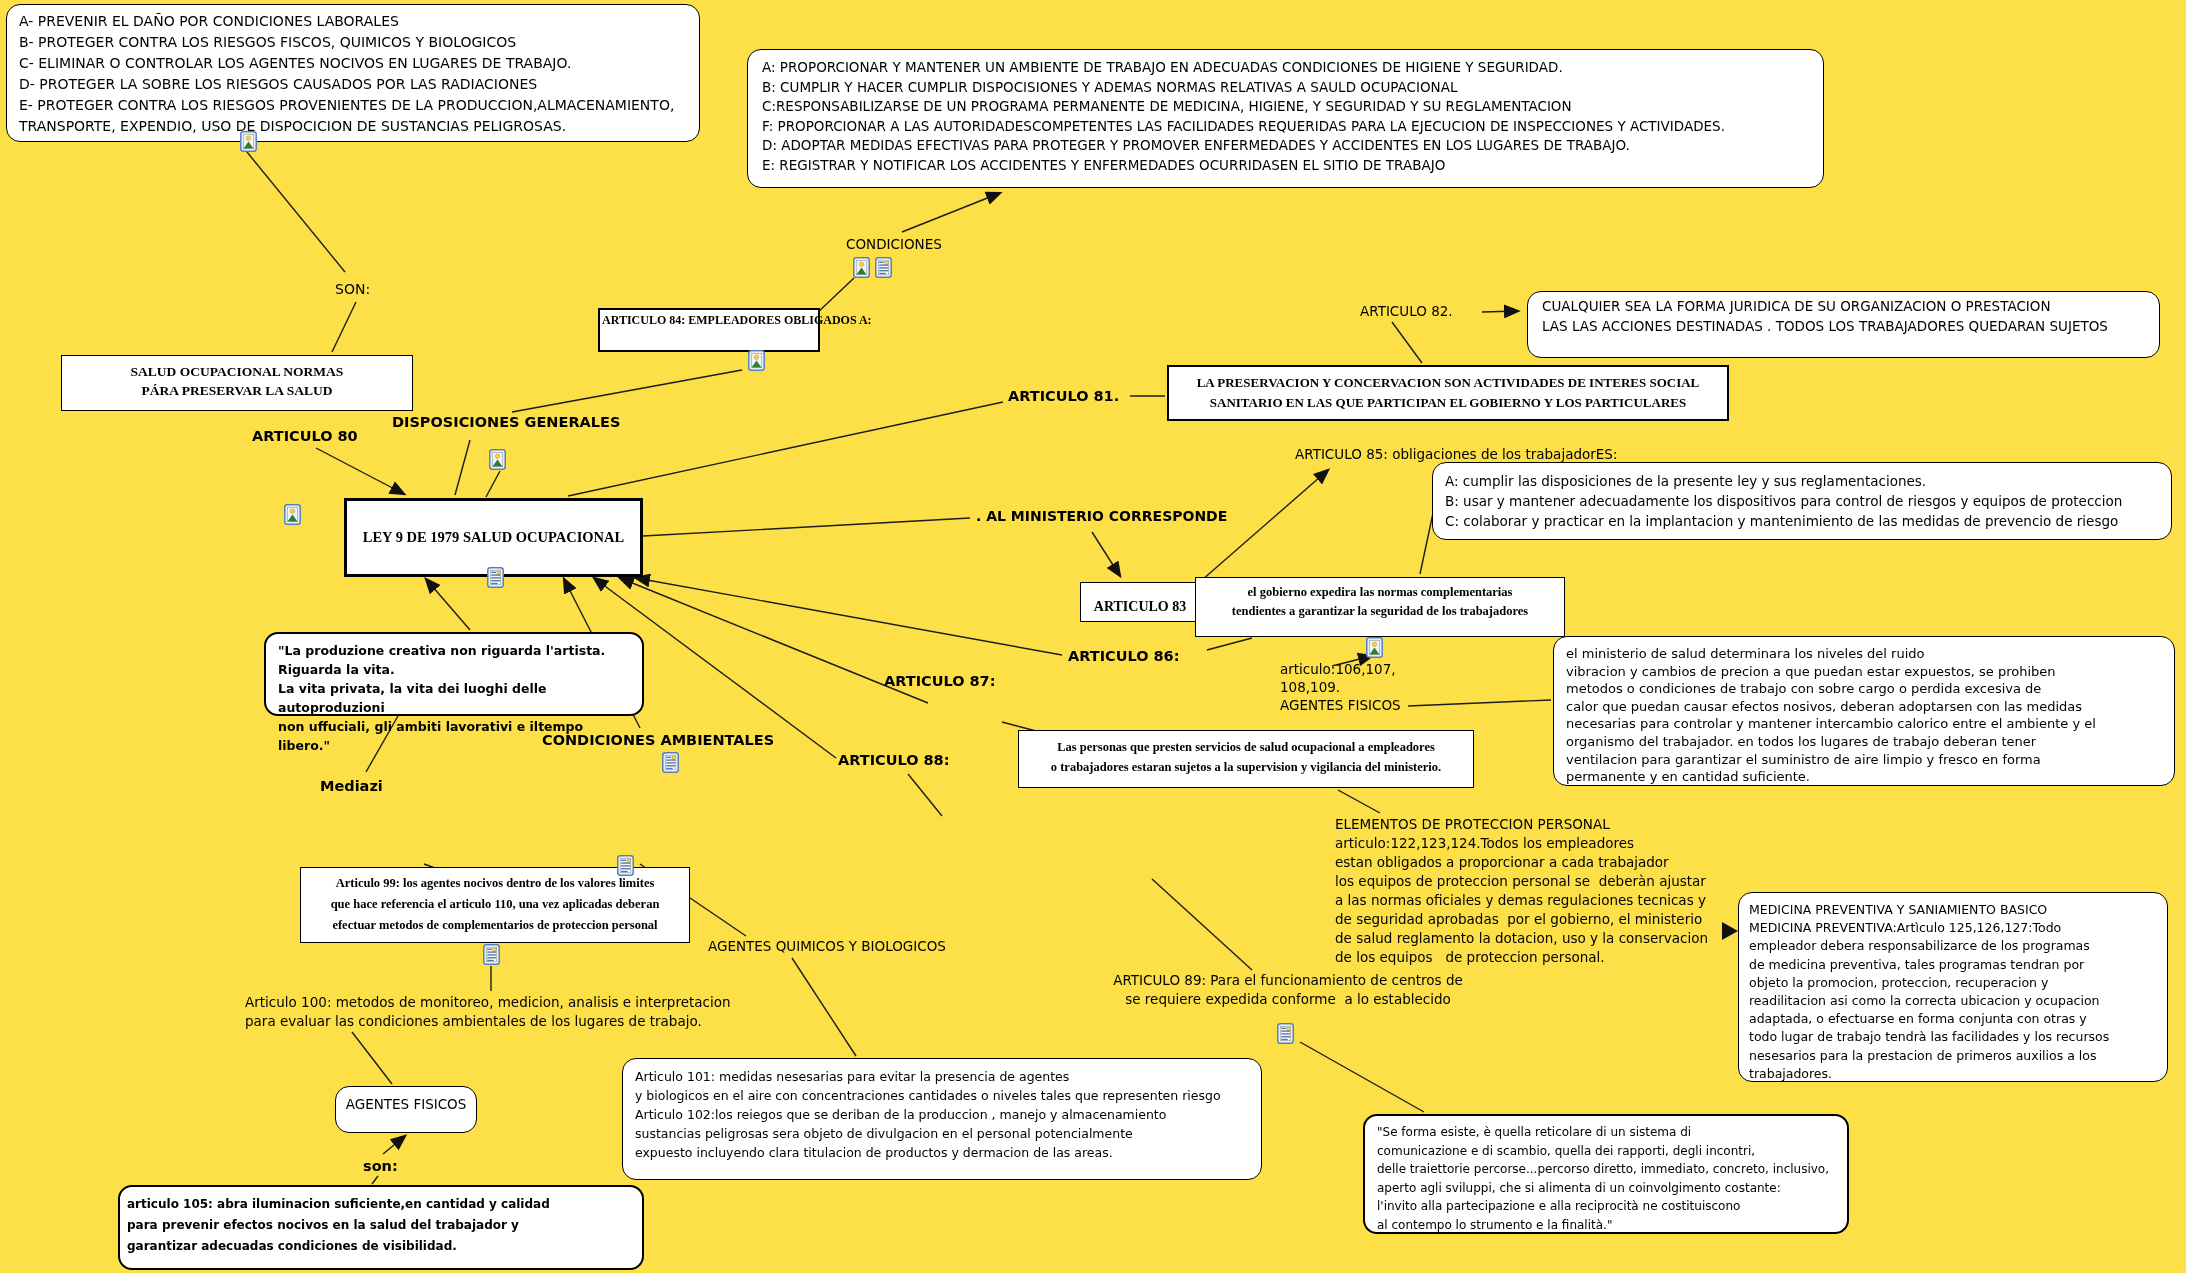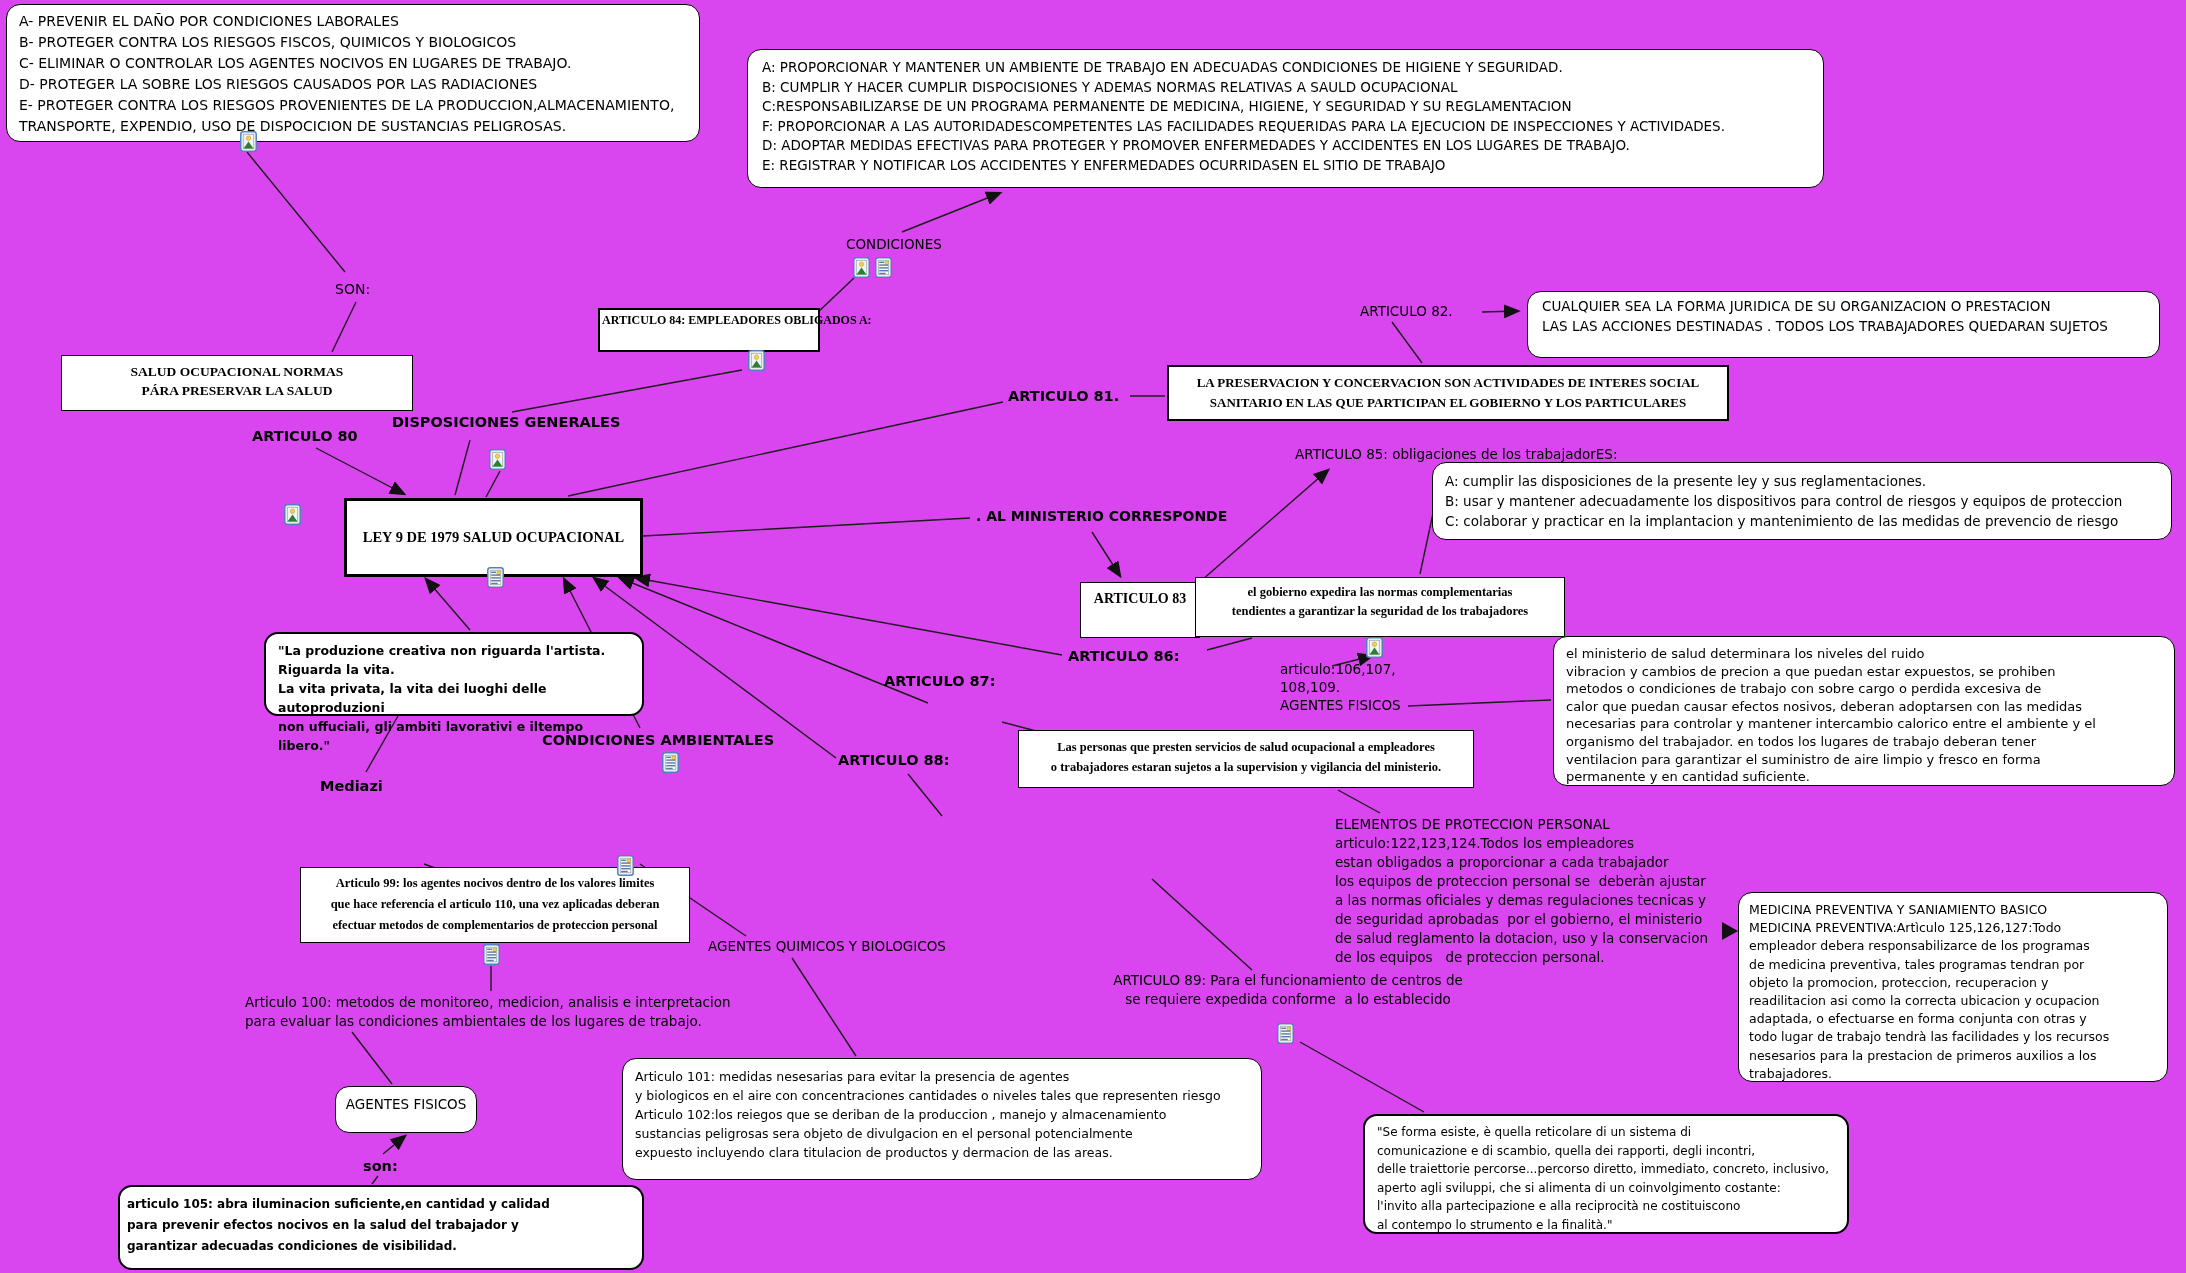--- a/index.html
+++ b/index.html
@@ -1,16 +1,16 @@
 <!DOCTYPE html>
 <html><head>
 <meta charset="utf-8">
 <style>
   html,body{margin:0;padding:0;background:#fff;}
-  #map{position:relative;width:2186px;height:1273px;background:#d946ef;overflow:hidden;
+  #map{position:relative;width:2186px;height:1273px;background:#fde047;overflow:hidden;
        font-family:"DejaVu Sans","Liberation Sans",sans-serif;color:#000;}
   #wires{position:absolute;left:0;top:0;z-index:1;}
   .n{position:absolute;box-sizing:border-box;background:#fff;white-space:pre-line;z-index:2;}
   .rect{border:1.5px solid #000;}
   .rect2{border:2px solid #000;}
   .round{border:1.5px solid #000;border-radius:14px;}
   .round2{border:2.5px solid #000;border-radius:14px;}
   .central{border:3px solid #000;display:flex;align-items:center;justify-content:center;}
   .serif{font-family:"Liberation Serif","DejaVu Serif",serif;font-weight:bold;}
   .b{font-weight:bold;}
@@ -112,21 +112,21 @@
 
   <div class="n round" style="left:1432px;top:462px;width:740px;height:78px;font-size:13.5px;line-height:20px;padding:8px 12px;">A: cumplir las disposiciones de la presente ley y sus reglamentaciones.
 B: usar y mantener adecuadamente los dispositivos para control de riesgos y equipos de proteccion
 C: colaborar y practicar en la implantacion y mantenimiento de las medidas de prevencio de riesgo</div>
 
   <div class="n rect serif ctr" style="left:61px;top:355px;width:352px;height:56px;font-size:13.5px;line-height:19px;padding:6px 4px;">SALUD OCUPACIONAL   NORMAS
 PÁRA PRESERVAR LA SALUD</div>
 
   <div class="n central serif ctr" style="left:344px;top:498px;width:299px;height:79px;font-size:14.5px;">LEY 9 DE 1979 SALUD OCUPACIONAL</div>
 
-  <div class="n rect serif ctr" style="left:1080px;top:582px;width:120px;height:56px;font-size:14px;padding:8px 2px;">ARTICULO 83</div>
+  <div class="n rect serif ctr" style="left:1080px;top:582px;width:120px;height:40px;font-size:14px;padding:16px 2px;">ARTICULO 83</div>
 
   <div class="n rect serif ctr" style="left:1195px;top:577px;width:370px;height:60px;font-size:12.5px;line-height:19px;padding:5px 4px;">el gobierno expedira las normas complementarias
 tendientes a garantizar la seguridad de los trabajadores</div>
 
   <div class="n round" style="left:1553px;top:636px;width:622px;height:150px;font-size:13px;line-height:17.6px;padding:8px 12px;">el ministerio de salud determinara los niveles del ruido
 vibracion y cambios de precion a que puedan estar expuestos, se prohiben
 metodos o condiciones de trabajo con sobre cargo o perdida excesiva de
 calor que puedan causar efectos nosivos, deberan adoptarsen con las medidas
 necesarias para controlar y mantener intercambio calorico entre el ambiente y el
 organismo del trabajador. en todos los lugares de trabajo deberan tener

